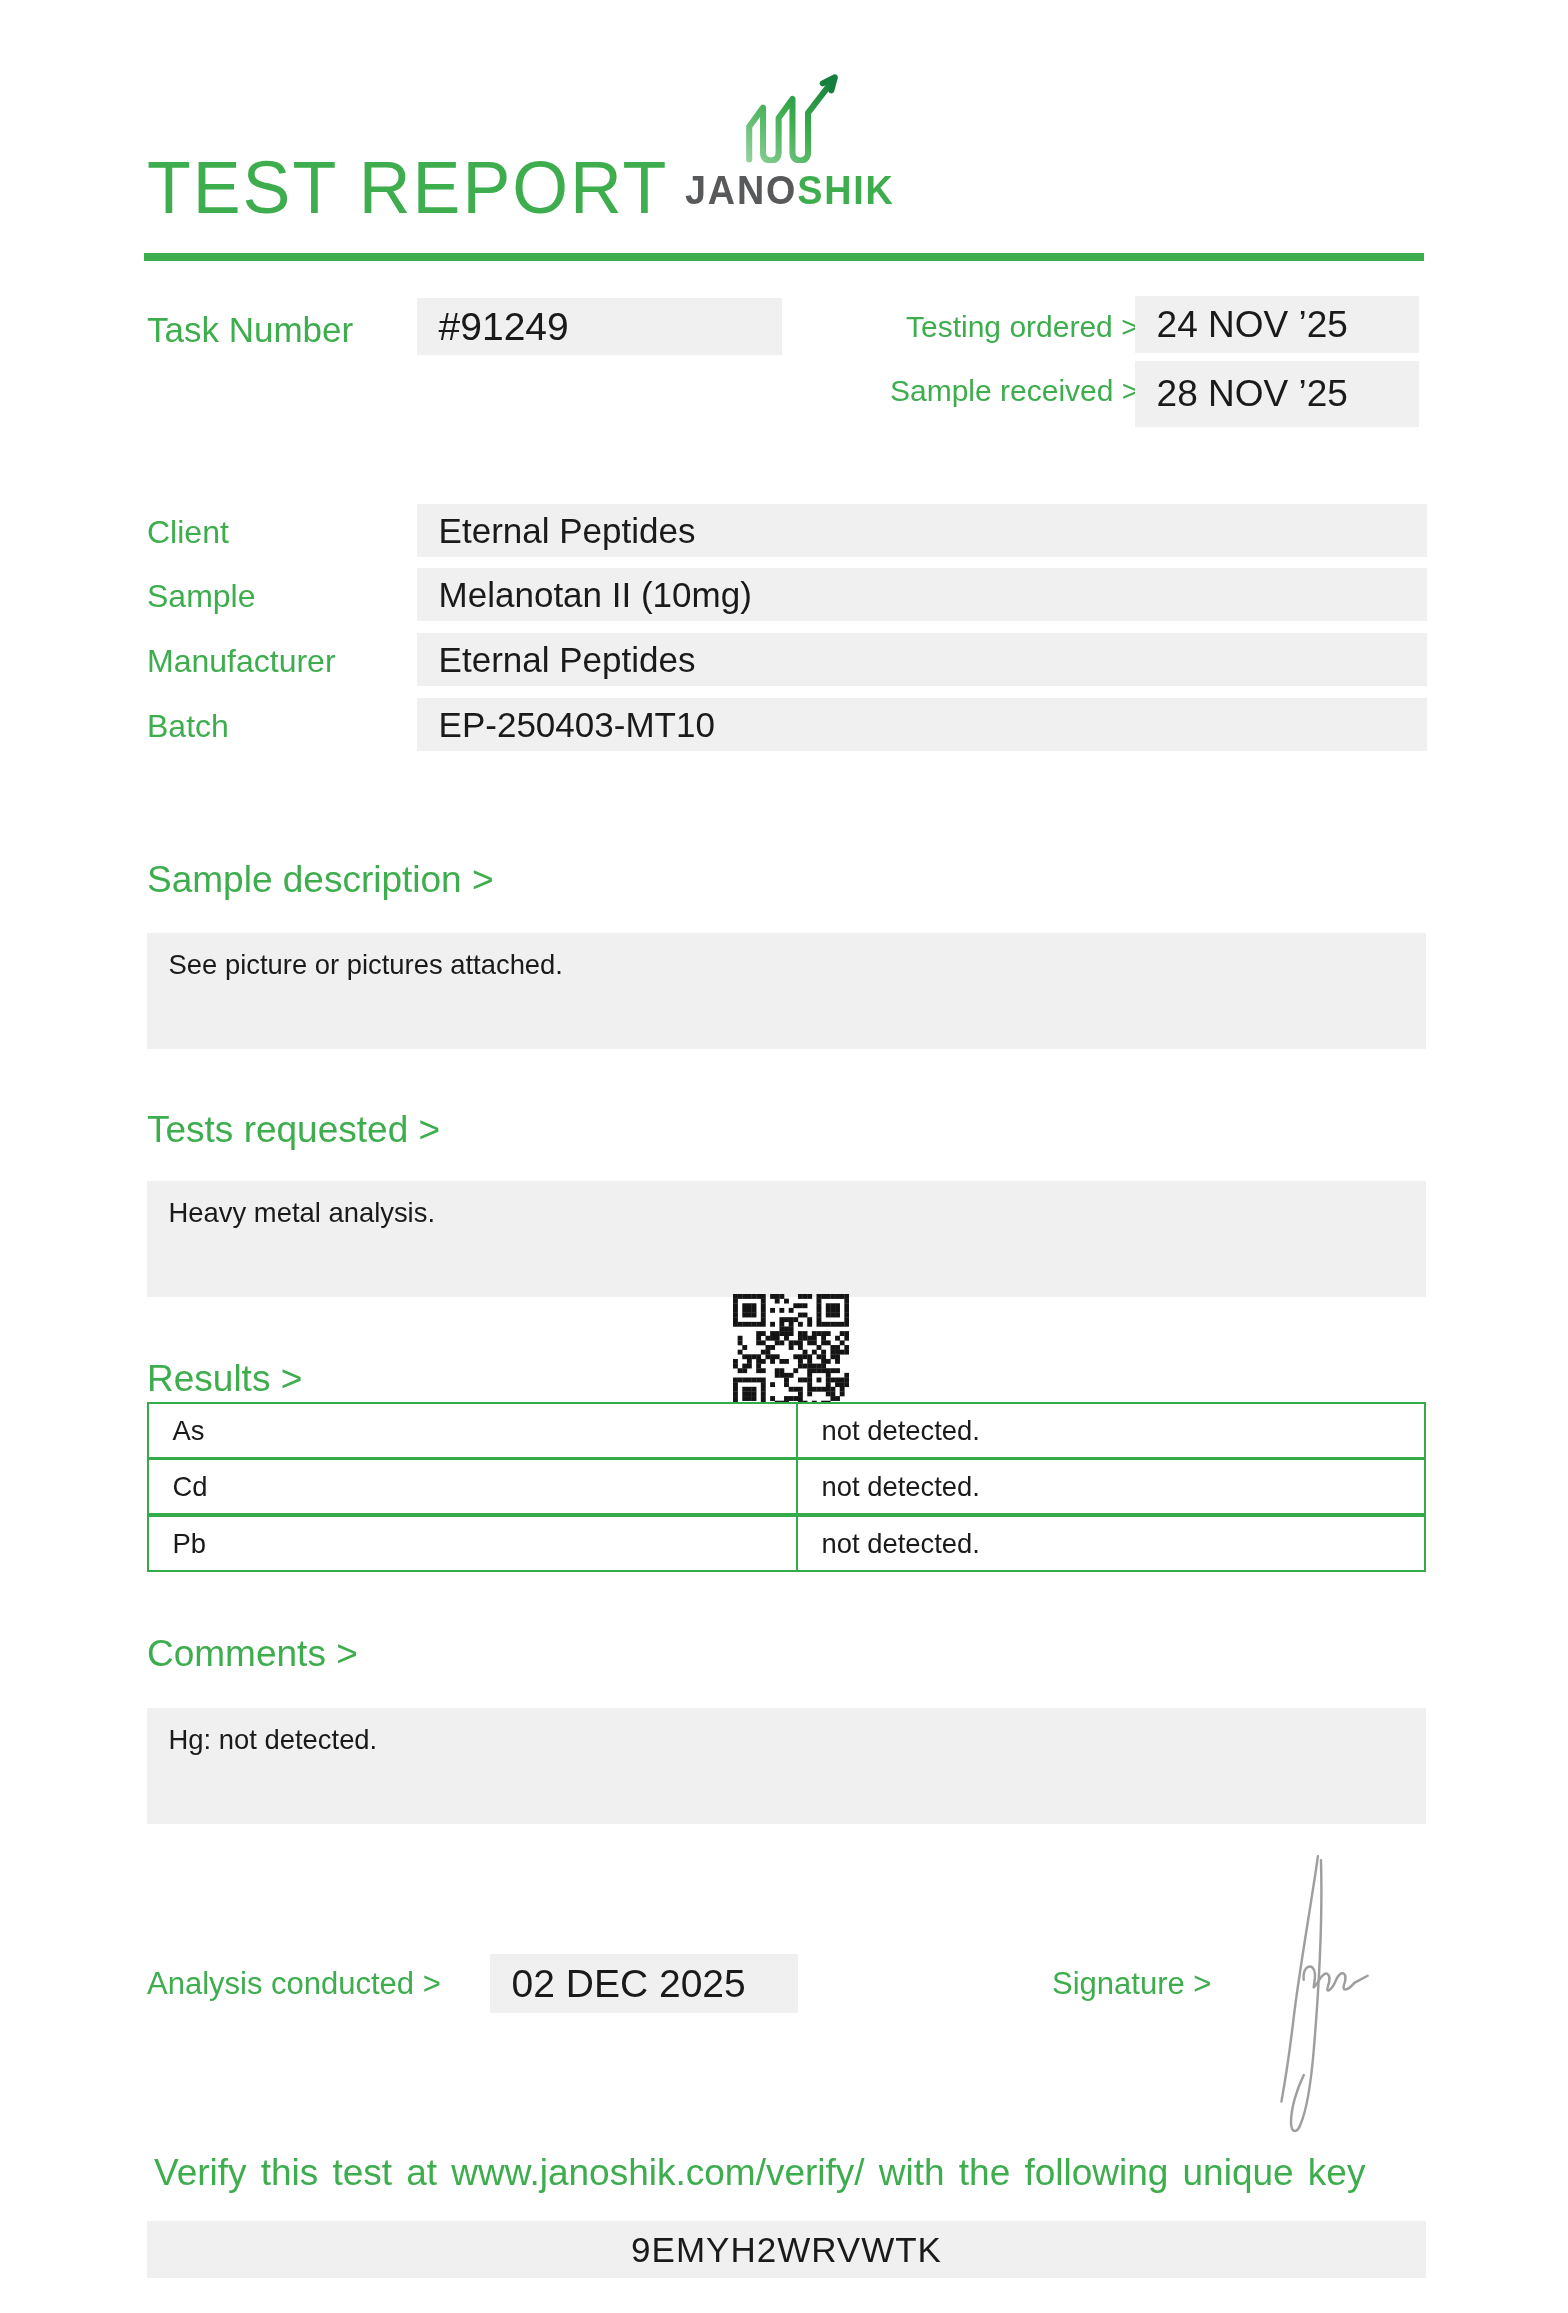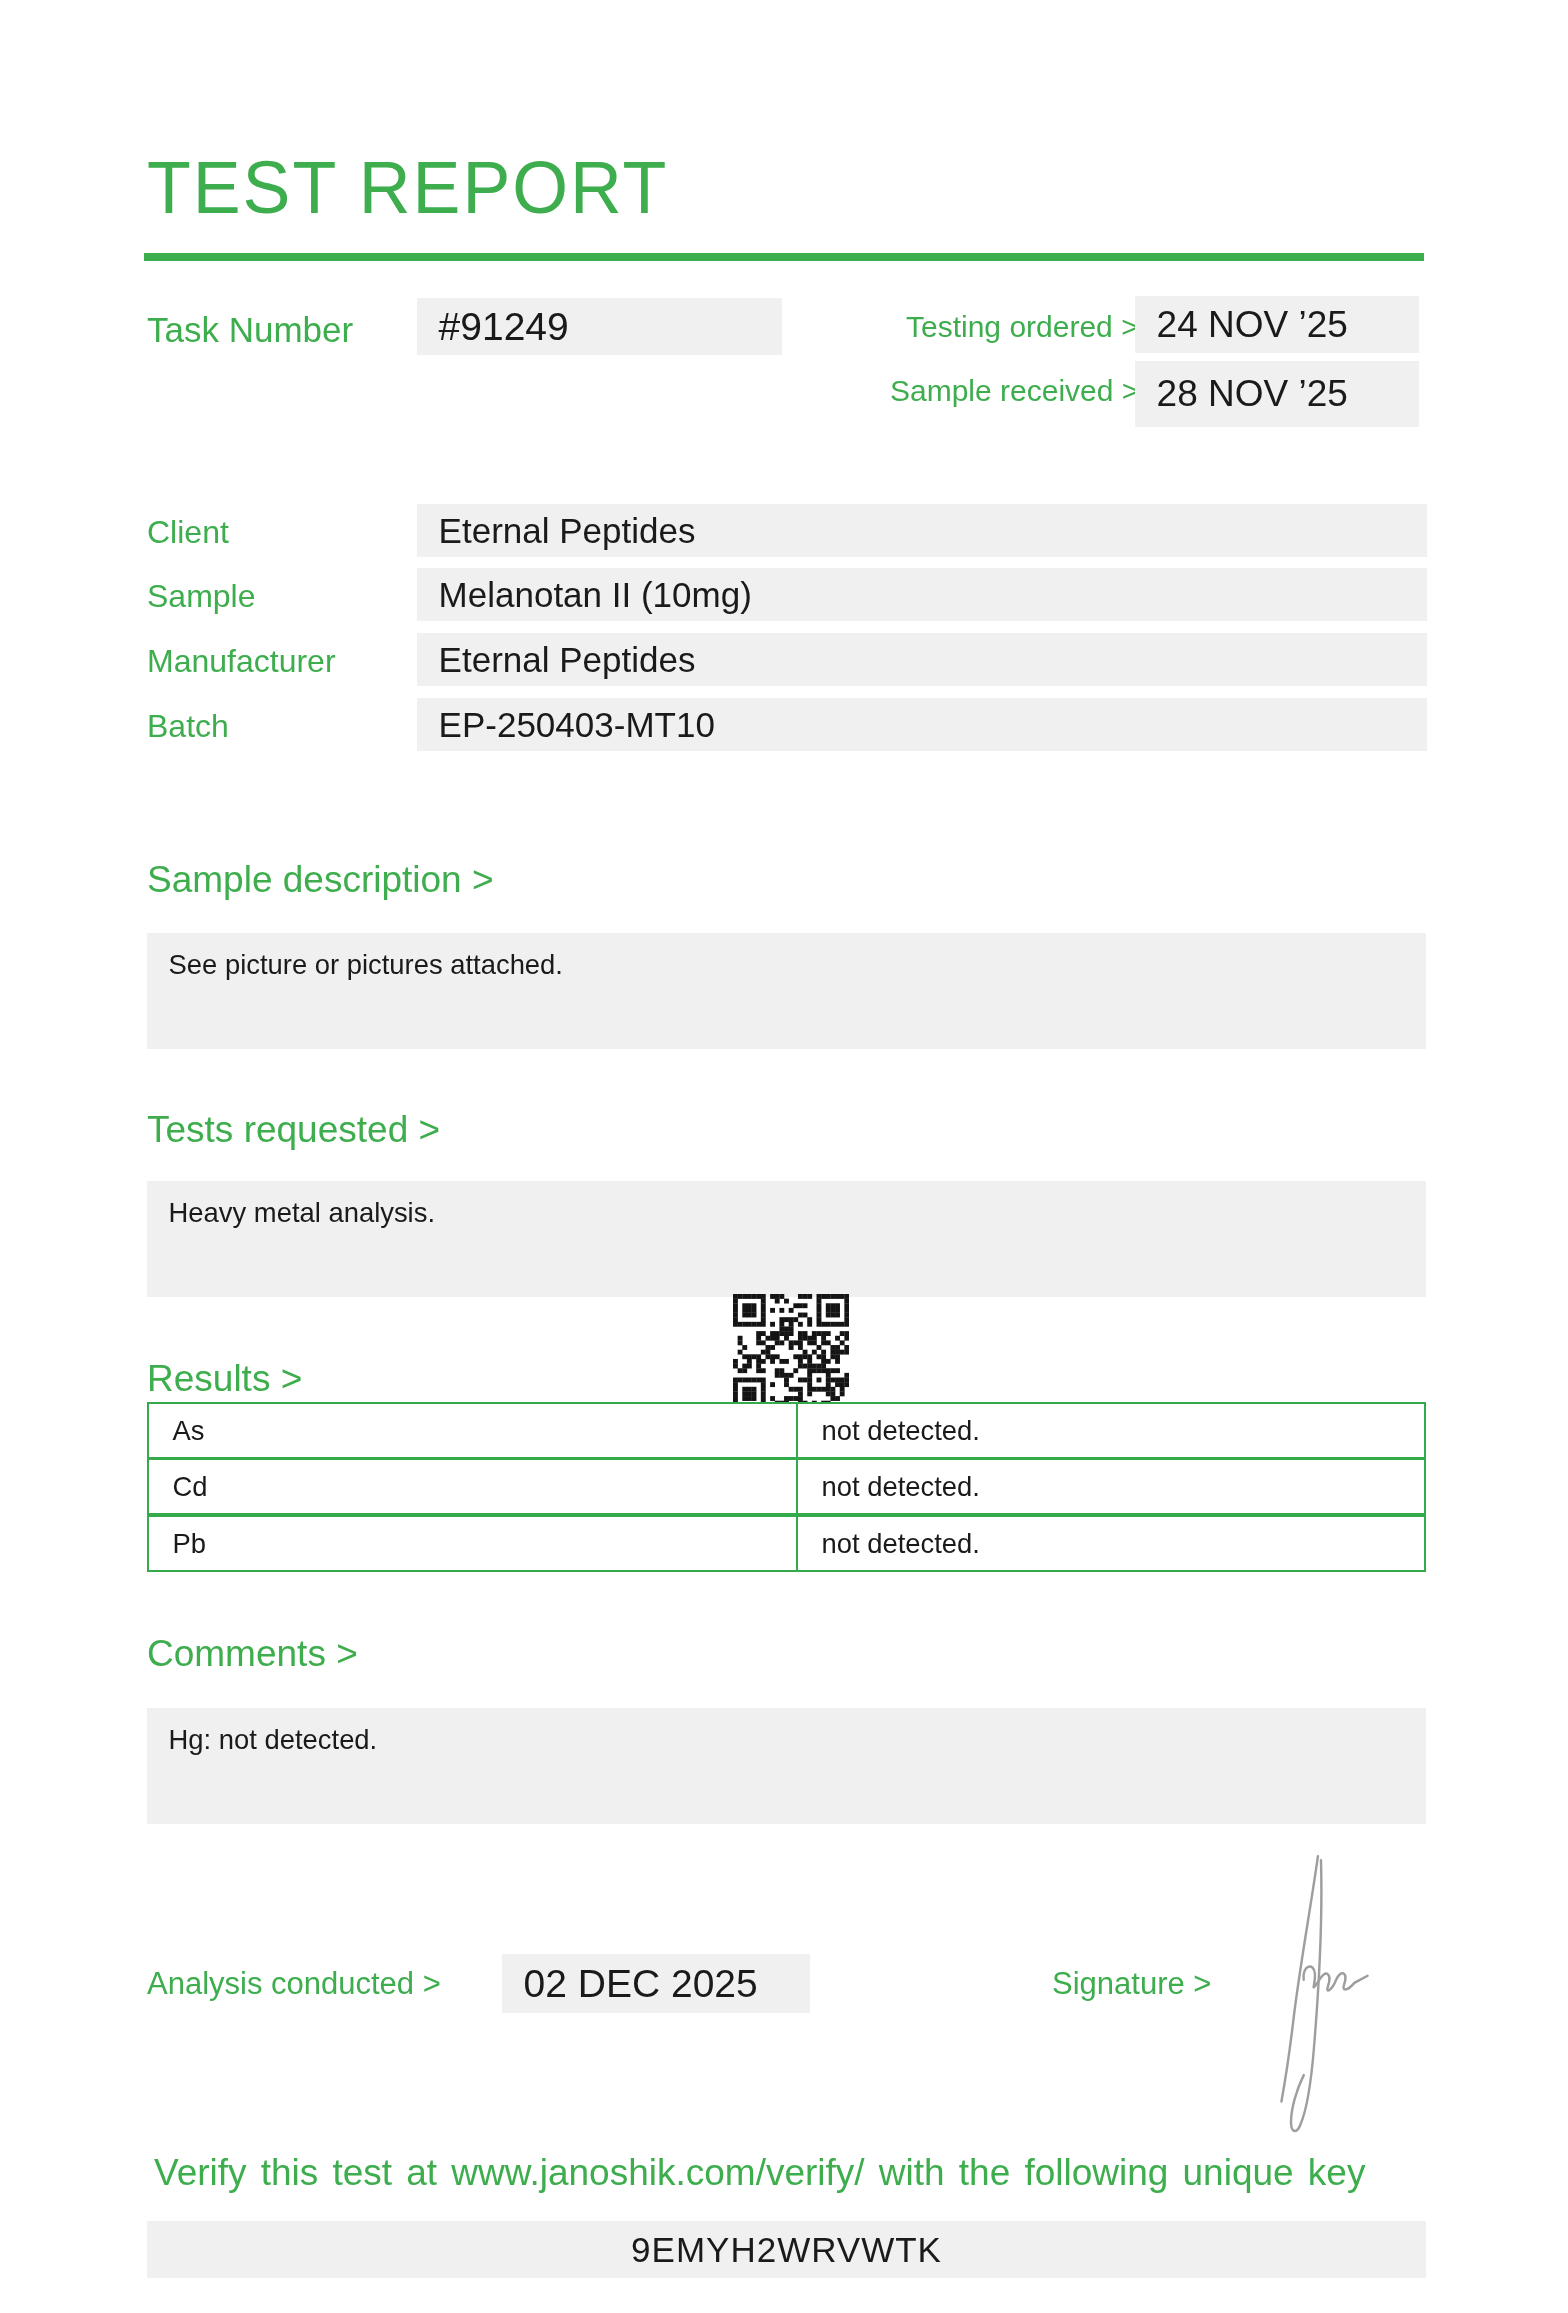--- a/index.html
+++ b/index.html
@@ -79,21 +79,21 @@
     display:flex;align-items:center;padding-left:23.5px;
     font-size:27.4px;color:var(--text-dark);
   }
   .cell-r{
     flex:1;display:flex;align-items:center;padding-left:23.5px;
     font-size:27.4px;color:var(--text-dark);
   }
   .qr{left:733px;top:1294px;width:116px;height:116px;}
   
   .analysis-label{left:147px;top:1966px;font-size:31px;}
-  .analysis-box{left:502px;top:1954px;width:308px;height:59px;font-size:39px;}
+  .analysis-box{left:490px;top:1954px;width:308px;height:59px;font-size:39px;}
   .signature-label{left:1052px;top:1966px;font-size:31px;}
   .signature{left:1269px;top:1848px;}
   .verify{
     left:154px;top:2152px;width:1284px;
     color:var(--green);font-size:37px;
     white-space:nowrap;word-spacing:3.9px;
   }
   .key-box{
     left:147px;top:2221px;width:1279px;height:57px;
     background:var(--box-gray);
@@ -101,20 +101,36 @@
     font-size:35px;letter-spacing:1px;color:var(--text-dark);
   }
 </style>
 </head>
 <body>
 
 <div class="page">
 
   <div class="abs title">TEST REPORT</div>
 
+  <div class="abs logo-wrap">
+    <svg class="logo-icon" width="118" height="90" viewBox="0 0 120 104" fill="none">
+      <defs>
+        <linearGradient id="lg" x1="0" y1="1" x2="1" y2="0">
+          <stop offset="0" stop-color="#8ed19c"></stop>
+          <stop offset="0.5" stop-color="#3dad4d"></stop>
+          <stop offset="1" stop-color="#157f3d"></stop>
+        </linearGradient>
+      </defs>
+      <path d="M14 100 V62 L30 40 V92 Q30 101 39 101 Q48 101 48 92 V52 L64 30 V92 Q64 101 73 101 Q82 101 82 92 V46 L112 7" stroke="url(#lg)" stroke-width="7" stroke-linecap="round" stroke-linejoin="round"></path>
+      <path d="M99 12 L113 5 L109 20" stroke="#157f3d" stroke-width="7" stroke-linecap="round" stroke-linejoin="round"></path>
+    </svg>
+    <div class="logo-text">
+      <span class="jano">JANO</span><span class="shik">SHIK</span>
+    </div>
+  </div>
 
 
   <div class="abs rule"></div>
 
   <div class="abs glabel-lg task-label">Task Number</div>
   <div class="abs vbox task-box">#91249</div>
 
   <div class="abs glabel ordered-label">Testing ordered  &gt;</div>
   <div class="abs vbox ordered-box">24 NOV ’25</div>
 

